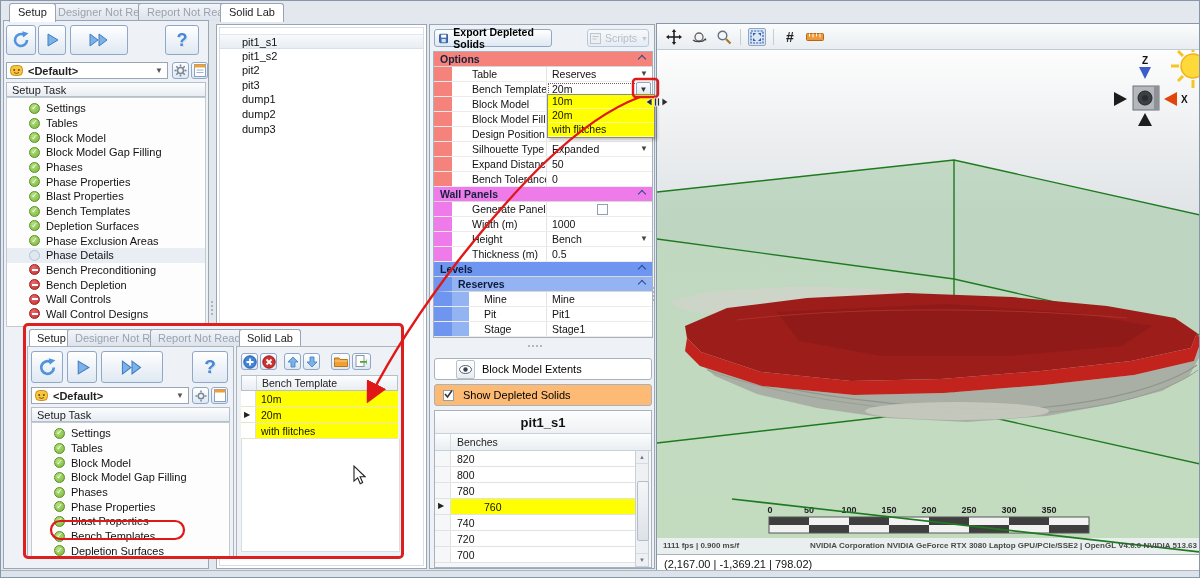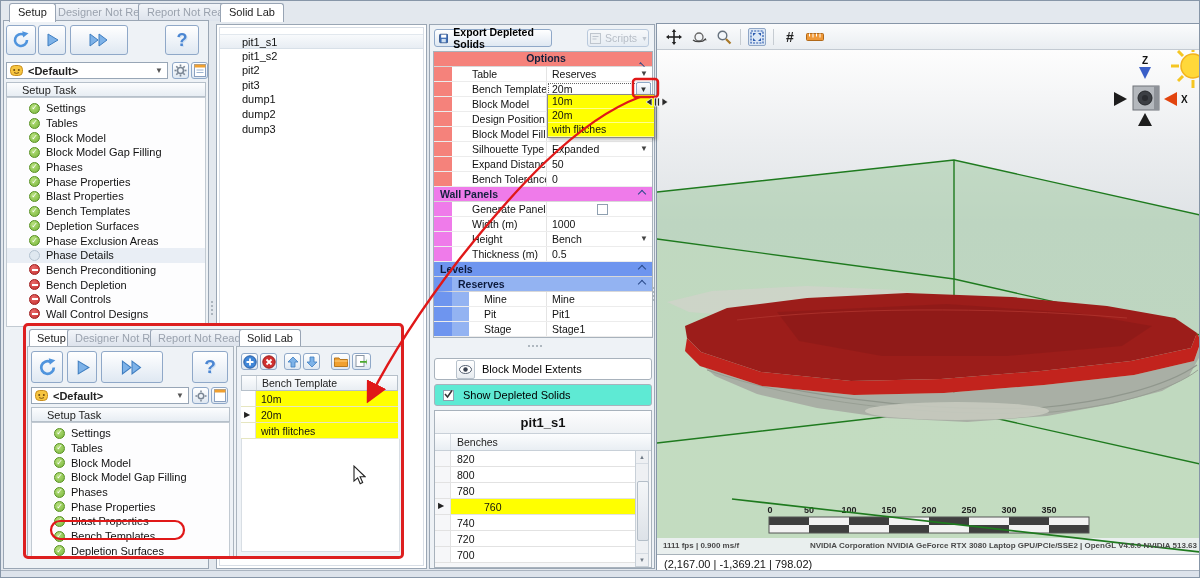--- a/index.html
+++ b/index.html
@@ -9,42 +9,42 @@
   .tab{position:absolute;top:2px;height:17px;line-height:17px;padding:0 8px;font-size:11px;color:#9aa2ae;
        background:linear-gradient(#f2f5f9,#dde3ec);border:1px solid #98a4b4;border-bottom:none;border-radius:3px 3px 0 0;text-align:center;}
   .tab.on{background:#fff;color:#222;z-index:2;height:18px;}
   
   .panel{position:absolute;background:#eef2f6;border:1px solid #9aa6b4;box-sizing:border-box;}
   .tbtn{position:absolute;border:1px solid #8fa8c8;border-radius:3px;background:linear-gradient(#ffffff,#dfe8f2);
         display:flex;align-items:center;justify-content:center;box-sizing:border-box;}
   .combo{position:absolute;background:#fff;border:1px solid #98a6b6;box-sizing:border-box;display:flex;align-items:center;font-size:11px;font-weight:bold;color:#222;}
   .combo .car{margin-left:auto;margin-right:4px;font-size:8px;color:#555;font-weight:normal;}
   .sechead{position:absolute;background:linear-gradient(#fcfdfe,#e7edf3);border:1px solid #b6c0ca;box-sizing:border-box;
-           font-size:11px;color:#222;display:flex;align-items:center;padding-left:15px;}
+           font-size:11px;color:#222;display:flex;align-items:center;padding-left:5px;}
   
   .tasklist{position:absolute;background:#fdfdfe;border:1px solid #c2cad2;box-sizing:border-box;padding-top:3px;}
   .trow{height:14.7px;display:flex;align-items:center;padding-left:22px;font-size:11px;color:#111;white-space:nowrap;}
   .trow.hl{background:#e9eef5;}
   .ico{width:11px;height:11px;border-radius:50%;margin-right:6px;flex:none;display:flex;align-items:center;justify-content:center;box-sizing:border-box;}
   .ico.done{background:radial-gradient(circle at 35% 30%,#b6e07c,#7ab63c);border:1px solid #569020;color:#fff;font-size:8px;line-height:8px;}
   .ico.pending{background:#dfe8f0;border:1px solid #b3c2d0;}
   .ico.blocked{background:radial-gradient(circle at 35% 30%,#e86a6a,#c52f2f);border:1px solid #9e1d1d;}
   .ico.blocked i{display:block;width:6px;height:2px;background:#fff;}
   
   .slist-item{height:14.6px;line-height:14.6px;padding-left:22px;font-size:11px;color:#111;}
   .slist-item.sel{background:linear-gradient(#f8fafc,#e8edf3);border-top:1px solid #e2e8ee;border-bottom:1px solid #d8e0e8;box-sizing:border-box;}
   
   .gridbox{position:absolute;border:1px solid #a8b2bc;background:#fff;box-sizing:border-box;overflow:hidden;}
   .gr,.gh{display:flex;height:15px;box-sizing:border-box;align-items:stretch;font-size:10.5px;}
   .gr{background:#fff;border-bottom:1px solid #ececec;}
   .stripe{width:18px;flex:none;}
   .stripe2{width:17px;flex:none;}
   .s-opt{background:#f5827b;} .s-wall{background:#ef7bea;} .s-lvl{background:#6e95ef;} .s-res{background:#93b3f2;}
   .gh{font-weight:bold;color:#14213d;border-bottom:1px solid #d8d8d8;align-items:center;}
-  .h-opt{background:#f5827b;flex-direction:column;} .h-wall{background:#ef7bea;} .h-lvl{background:#6e95ef;color:#0d1b3d;} .h-res{background:#93b3f2;color:#0d1b3d;}
+  .h-opt{background:#f5827b;} .h-wall{background:#ef7bea;} .h-lvl{background:#6e95ef;color:#0d1b3d;} .h-res{background:#93b3f2;color:#0d1b3d;}
   .ght{padding-left:6px;}
   .chev{margin-left:auto;margin-right:7px;width:5px;height:5px;border-left:1.5px solid #2a4a8a;border-top:1.5px solid #2a4a8a;transform:rotate(45deg);}
   .gl{width:95px;flex:none;display:flex;align-items:center;padding-left:20px;border-right:1px solid #e4e4e4;color:#111;white-space:nowrap;overflow:hidden;box-sizing:border-box;}
   .gl.ind{padding-left:15px;}
   .gv{flex:1;display:flex;align-items:center;padding-left:5px;position:relative;color:#111;white-space:nowrap;}
   .dd{position:absolute;right:4px;top:2px;font-size:8px;color:#444;}
   .selcell{outline:1px dotted #666;outline-offset:-2px;}
   .combo-btn{position:absolute;right:1px;top:0px;width:15px;height:14px;border:1px solid #8fa8c8;border-radius:2px;background:linear-gradient(#fdfdfe,#dfe6ef);
              display:flex;align-items:center;justify-content:center;font-size:8px;color:#333;box-sizing:border-box;}
   .cb{width:11px;height:11px;border:1px solid #8fa0b0;background:#fff;display:inline-block;box-sizing:border-box;}
@@ -288,31 +288,31 @@
         </div>
       <div class="gr">
           <span class="stripe s-opt"></span>
           <span class="gl">Block Model</span>
           <span class="gv">
             <span></span>
           </span>
         </div>
       <div class="gr">
           <span class="stripe s-opt"></span>
+          <span class="gl">Block Model Fill</span>
+          <span class="gv">
+            <span></span>
+          </span>
+        </div>
+      <div class="gr">
+          <span class="stripe s-opt"></span>
           <span class="gl">Design Position</span>
           <span class="gv">
             <span>Bottom</span>
             <span class="dd">▼</span>
-          </span>
-        </div>
-      <div class="gr">
-          <span class="stripe s-opt"></span>
-          <span class="gl">Block Model Fill</span>
-          <span class="gv">
-            <span></span>
           </span>
         </div>
       <div class="gr">
           <span class="stripe s-opt"></span>
           <span class="gl">Silhouette Type</span>
           <span class="gv">
             <span>Expanded</span>
             <span class="dd">▼</span>
           </span>
         </div>
@@ -409,21 +409,21 @@
     <div class="tbtn" style="left:4px;top:333px;width:218px;height:22px;background:#fff;justify-content:flex-start;padding-left:21px;border-color:#a8b2bc;">
       <span style="width:17px;height:17px;border:1px solid #b8c2cc;border-radius:2px;display:flex;align-items:center;justify-content:center;margin-right:7px;background:linear-gradient(#fff,#e8ecf0);">
         <svg width="13" height="9" viewBox="0 0 13 9">
           <ellipse cx="6.5" cy="4.5" rx="6" ry="4" fill="#fff" stroke="#556070"></ellipse>
           <circle cx="6.5" cy="4.5" r="2.2" fill="#3a4250"></circle>
         </svg>
       </span>
       <span style="font-size:11px;">Block Model Extents</span>
     </div>
 
-    <div class="tbtn" style="left:4px;top:359px;width:218px;height:22px;background:#5eead4;justify-content:flex-start;padding-left:8px;border-color:#a8b2bc;">
+    <div class="tbtn" style="left:4px;top:359px;width:218px;height:22px;background:#fdba74;justify-content:flex-start;padding-left:8px;border-color:#a8b2bc;">
       <span class="cb" style="position:relative;margin-right:9px;">
         <svg width="11" height="11" viewBox="0 0 11 11" style="position:absolute;left:-1px;top:-2px;">
           <path d="M2,5 L4.5,8 L9,1.5" fill="none" stroke="#333" stroke-width="1.5"></path>
         </svg>
       </span>
       <span style="font-size:11px;">Show Depleted Solids</span>
     </div>
 
     <div class="gridbox" style="left:4px;top:385px;width:218px;height:158px;background:#f6f7f9;">
       <div style="height:22px;display:flex;align-items:center;justify-content:center;font-size:13px;font-weight:bold;color:#111;border-bottom:1px solid #c8d0d8;background:linear-gradient(#fdfdfe,#eef1f4);">pit1_s1</div>

